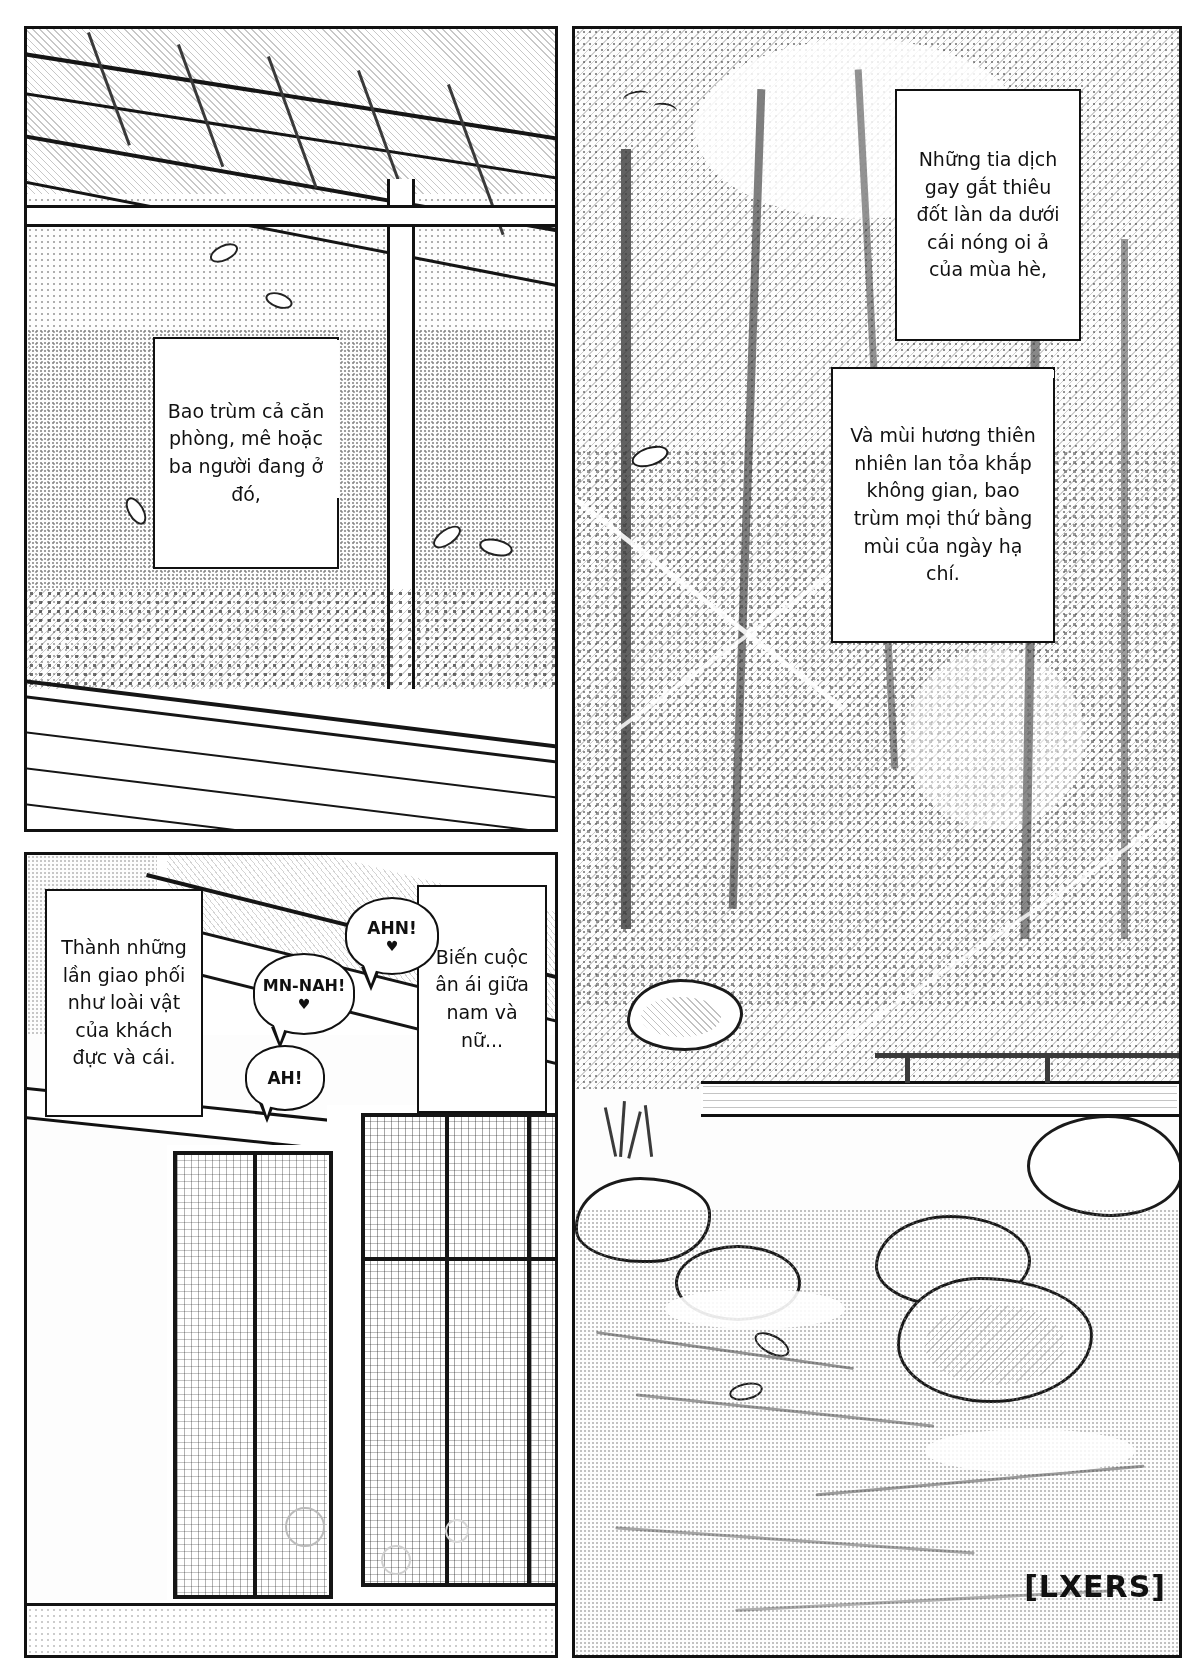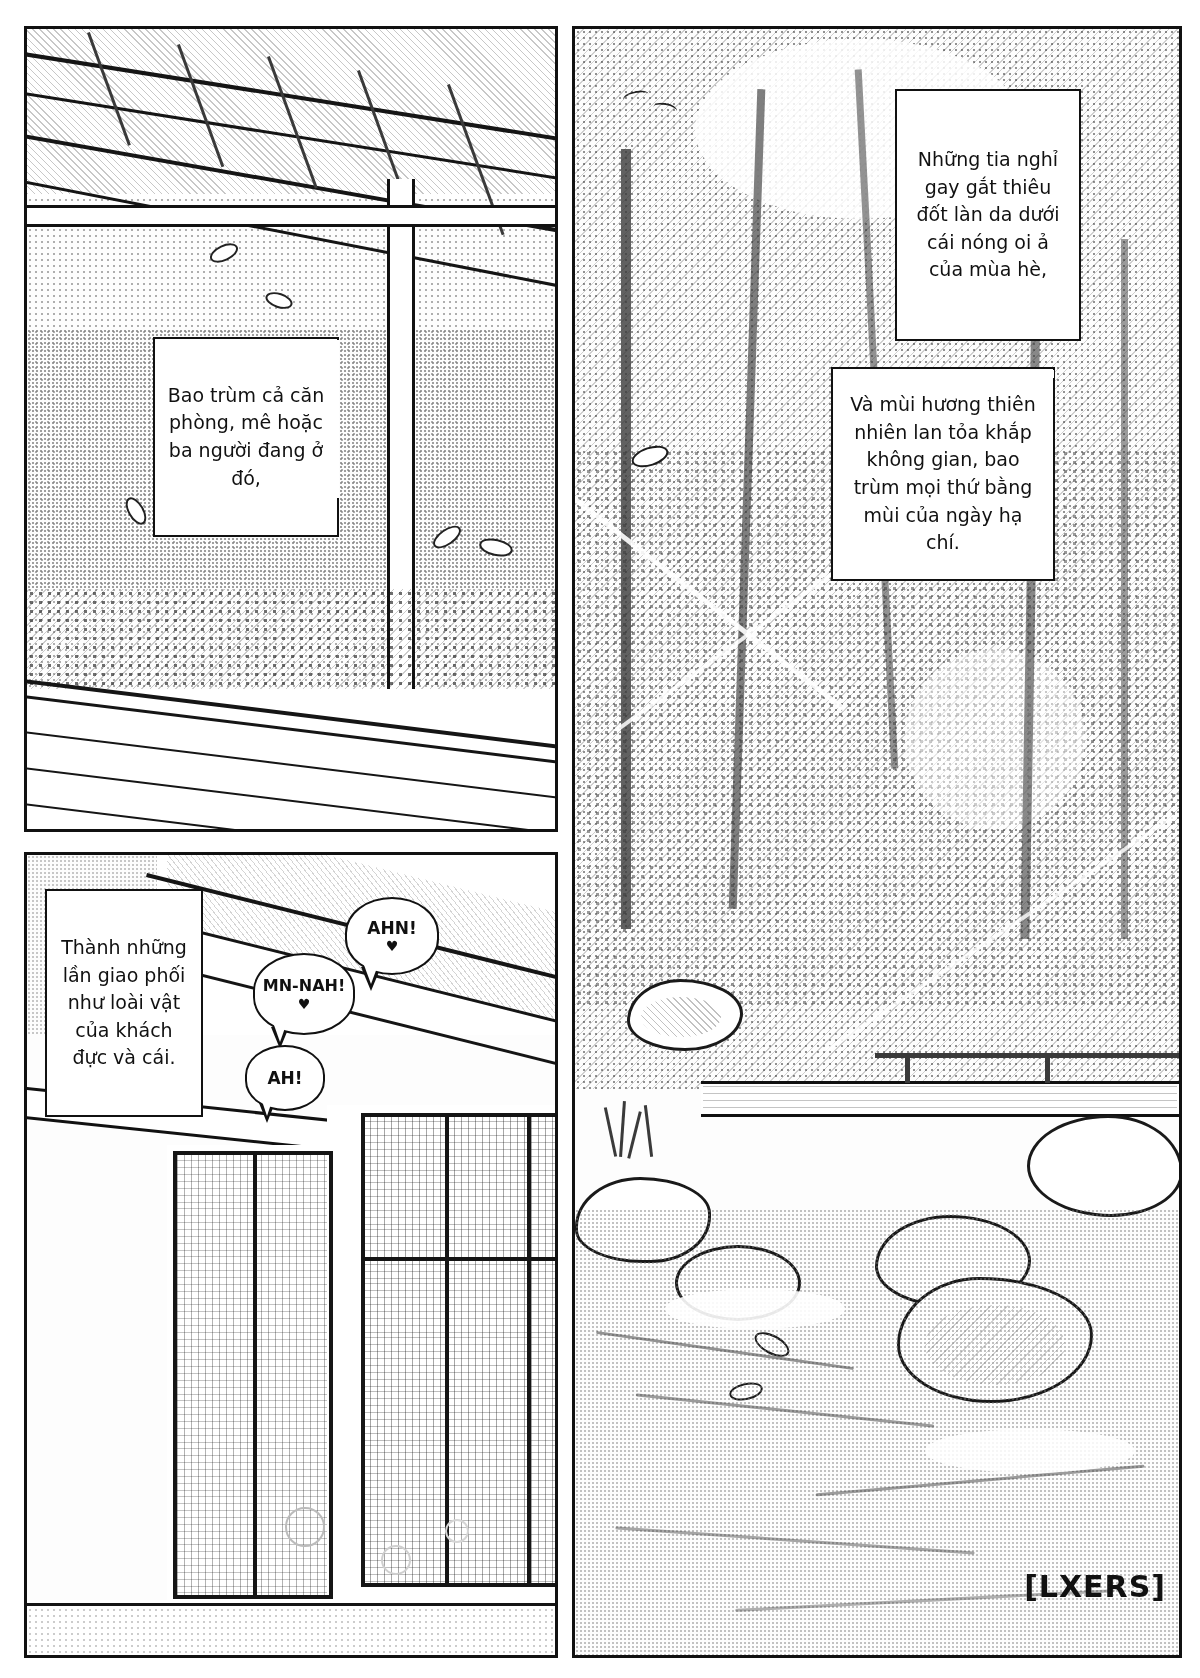--- a/index.html
+++ b/index.html
@@ -172,21 +172,21 @@
     <div class="ink" style="left:-20px;top:772px;width:640px;height:2px;transform:rotate(7deg);transform-origin:left top;"></div>
     <div class="ink" style="left:-20px;top:648px;width:640px;height:4px;transform:rotate(7deg);transform-origin:left top;"></div>
 
     <div style="position:absolute;left:182px;top:216px;width:26px;height:12px;border:2px solid #222;border-radius:50% 50% 50% 50%;transform:rotate(-25deg);background:#fff;"></div>
     <div style="position:absolute;left:238px;top:264px;width:24px;height:11px;border:2px solid #222;border-radius:50%;transform:rotate(18deg);background:#fff;"></div>
     <div style="position:absolute;left:94px;top:474px;width:26px;height:12px;border:2px solid #222;border-radius:50%;transform:rotate(60deg);background:#fff;"></div>
     <div style="position:absolute;left:404px;top:500px;width:28px;height:12px;border:2px solid #222;border-radius:50%;transform:rotate(-35deg);background:#fff;"></div>
     <div style="position:absolute;left:452px;top:510px;width:30px;height:13px;border:2px solid #222;border-radius:50%;transform:rotate(12deg);background:#fff;"></div>
 
 
-    <div class="balloon narration" id="nb-room" style="left:126px;top:308px;width:186px;height:200px;">Bao trùm cả căn phòng, mê hoặc ba người đang ở đó,</div>
+    <div class="balloon narration" id="nb-room" style="left:126px;top:308px;width:186px;height:232px;">Bao trùm cả căn phòng, mê hoặc ba người đang ở đó,</div>
 
     <div class="notch" style="left:304px;top:311px;width:8px;height:158px;"></div>
   </div>
 
   <div class="panel" id="panel-house">
 
     <div class="art tone-dots-fine" style="left:0;top:0;width:100%;height:180px;opacity:.4;"></div>
 
     <div class="white" style="left:130px;top:0;width:420px;height:180px;"></div>
     <div class="ink" style="left:120px;top:18px;width:470px;height:4px;transform:rotate(14deg);transform-origin:left top;"></div>
@@ -218,20 +218,21 @@
     <div class="white" style="left:0;top:745px;width:100%;height:55px;"></div>
     <div class="art tone-dots" style="left:0;top:752px;width:100%;height:48px;opacity:.35;"></div>
     <div class="ink" style="left:0;top:748px;width:100%;height:3px;"></div>
 
     <div style="position:absolute;left:258px;top:652px;width:36px;height:36px;border:2px solid #bbb;border-radius:50%;"></div>
     <div style="position:absolute;left:354px;top:690px;width:26px;height:26px;border:2px solid #cfcfcf;border-radius:50%;"></div>
     <div style="position:absolute;left:418px;top:664px;width:20px;height:20px;border:2px solid #d5d5d5;border-radius:50%;"></div>
 
     <div class="balloon narration" id="nb-mating" style="left:18px;top:34px;width:158px;height:228px;">Thành những lần giao phối như loài vật của khách đực và cái.</div>
 
+    <div class="balloon narration" id="nb-affair" style="left:390px;top:30px;width:130px;height:228px;">Biến cuộc ân ái giữa nam và nữ...</div>
 
 
     <div class="bubble-round" style="left:318px;top:42px;width:90px;height:74px;font-size:17px;">
       <span>AHN!</span>
       <span class="heart">♥</span>
     </div>
     <div class="tail" style="left:334px;top:112px;border-left:10px solid transparent;border-right:10px solid transparent;border-top:24px solid #111;"></div>
     <div class="tail" style="left:337px;top:110px;border-left:7px solid transparent;border-right:7px solid transparent;border-top:19px solid #fff;z-index:46;"></div>
 
     <div class="bubble-round" style="left:226px;top:98px;width:98px;height:78px;font-size:16px;">
@@ -296,22 +297,22 @@
     <div class="ink-l" style="left:40px;top:1510px;width:360px;height:3px;border-radius:3px;transform:rotate(4deg);opacity:.45;"></div>
     <div class="ink-l" style="left:160px;top:1570px;width:380px;height:3px;border-radius:3px;transform:rotate(-3deg);opacity:.4;"></div>
     <div class="white" style="left:90px;top:1260px;width:180px;height:40px;border-radius:50%;opacity:.9;"></div>
     <div class="white" style="left:350px;top:1400px;width:210px;height:44px;border-radius:50%;opacity:.85;"></div>
 
     <div class="ink-l" style="left:34px;top:1078px;width:3px;height:50px;transform:rotate(-12deg);"></div>
     <div class="ink-l" style="left:46px;top:1072px;width:3px;height:56px;transform:rotate(4deg);"></div>
     <div class="ink-l" style="left:58px;top:1082px;width:3px;height:48px;transform:rotate(14deg);"></div>
     <div class="ink-l" style="left:72px;top:1076px;width:3px;height:52px;transform:rotate(-7deg);"></div>
 
-    <div class="balloon narration" id="nb-sunbeam" style="left:320px;top:60px;width:186px;height:252px;">Những tia nghỉ gay gắt thiêu đốt làn da dưới cái nóng oi ả của mùa hè,</div>
-
-    <div class="balloon narration" id="nb-scent" style="left:256px;top:338px;width:224px;height:214px;">Và mùi hương thiên nhiên lan tỏa khắp không gian, bao trùm mọi thứ bằng mùi của ngày hạ chí.</div>
+    <div class="balloon narration" id="nb-sunbeam" style="left:320px;top:60px;width:186px;height:252px;">Những tia dịch gay gắt thiêu đốt làn da dưới cái nóng oi ả của mùa hè,</div>
+
+    <div class="balloon narration" id="nb-scent" style="left:256px;top:338px;width:224px;height:276px;">Và mùi hương thiên nhiên lan tỏa khắp không gian, bao trùm mọi thứ bằng mùi của ngày hạ chí.</div>
 
     <div class="notch" style="left:323px;top:341px;width:156px;height:8px;"></div>
   </div>
 
   <div class="credit" id="credit-tag">[LXERS]</div>
 
 </div>
 
 </body></html>

